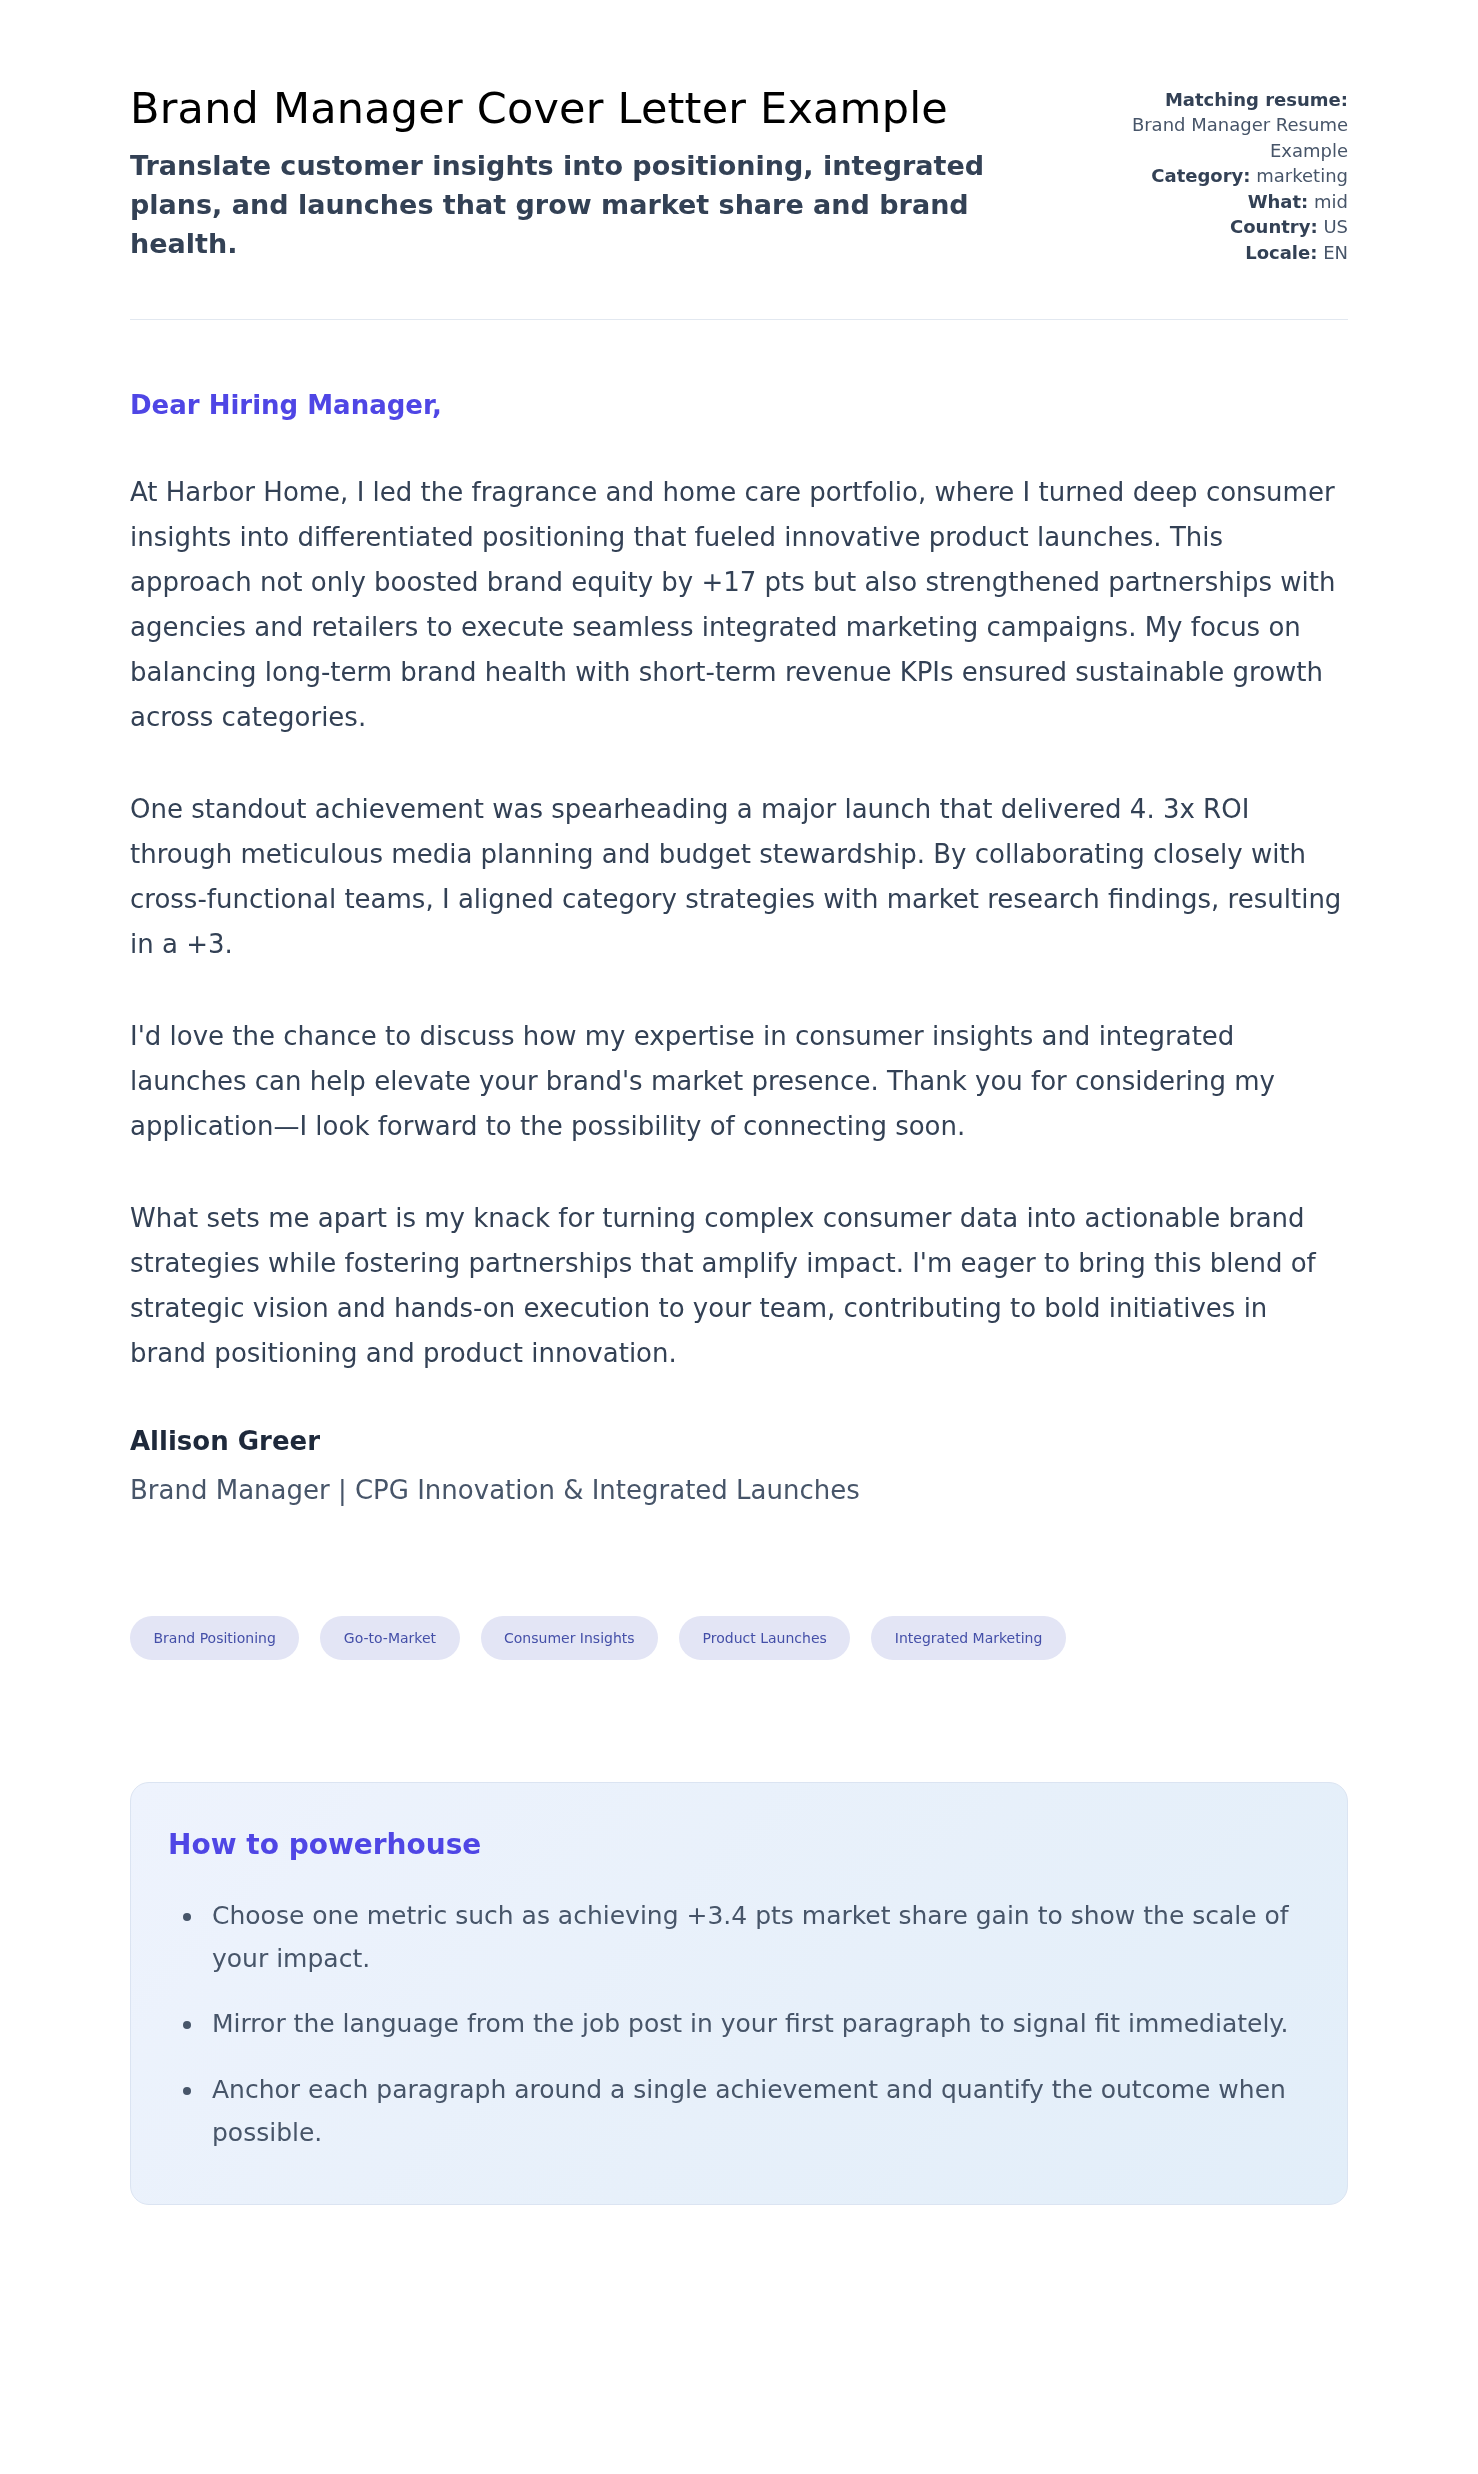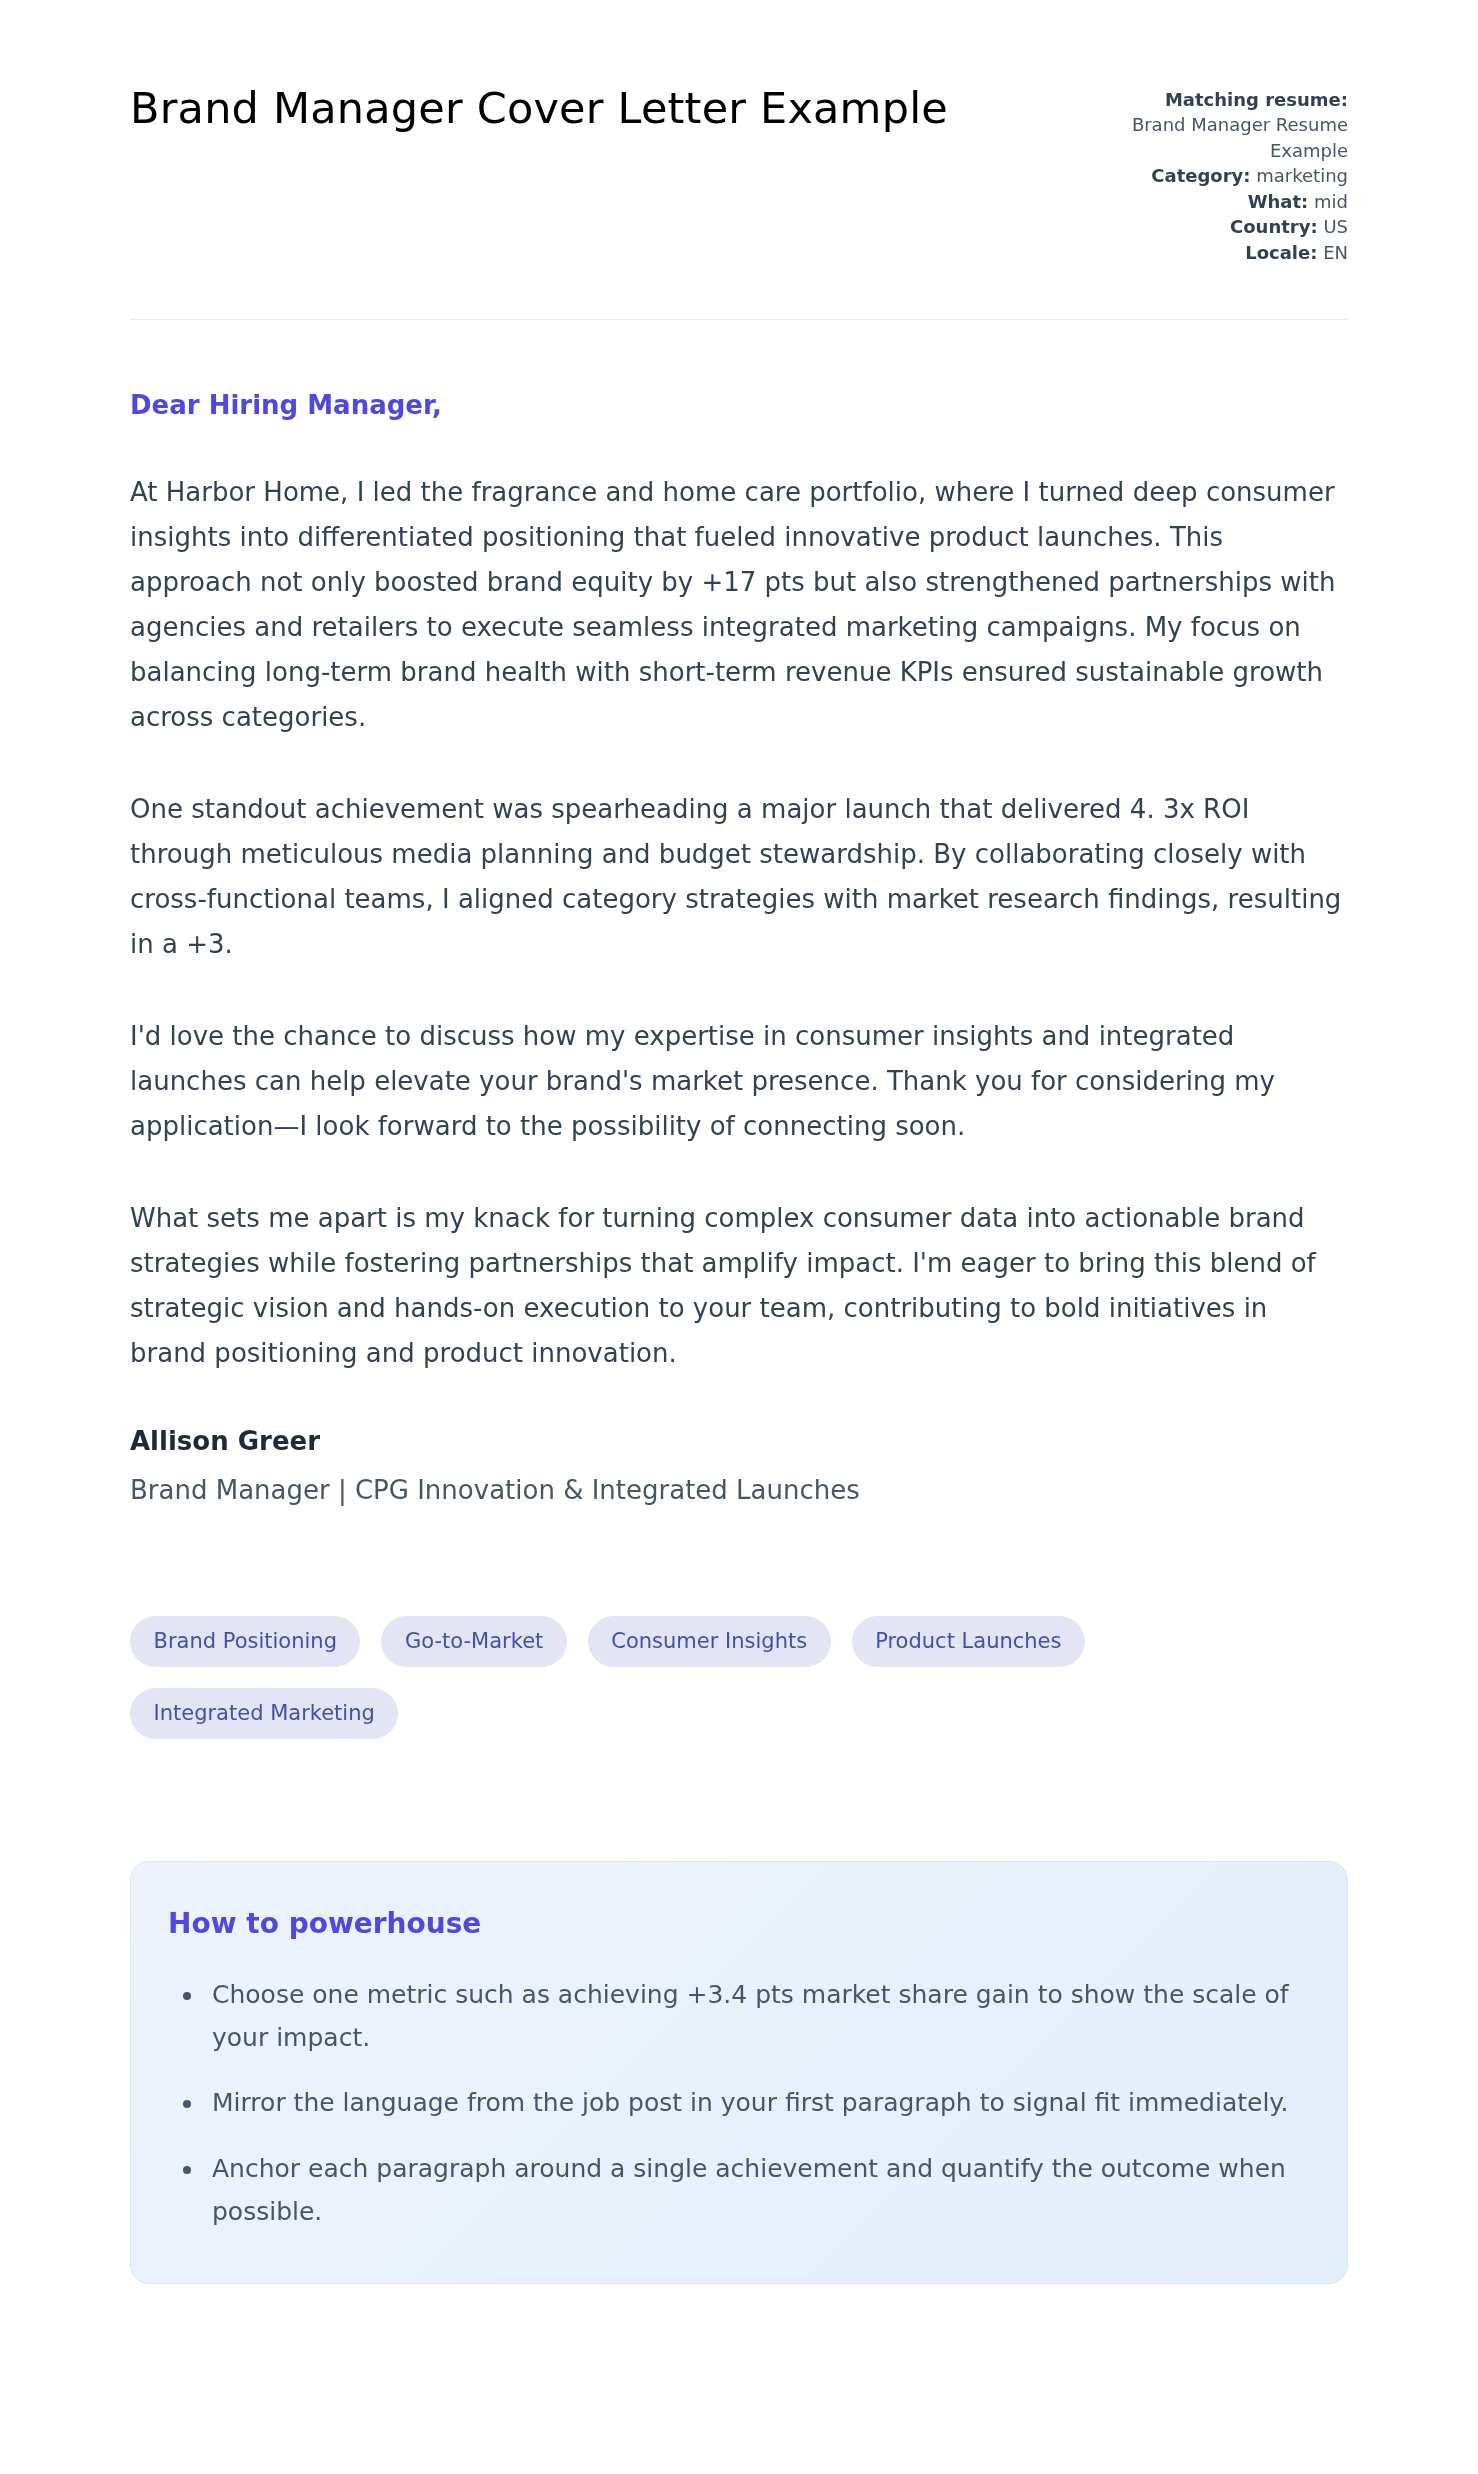--- a/index.html
+++ b/index.html
@@ -94,21 +94,21 @@
   .tags {
     margin-top: 111px;
     display: flex;
     flex-wrap: wrap;
     gap: 21px;
   }
   .tag {
     display: inline-block;
     background: #e3e5f5;
     color: #444fa8;
-    font-size: 21px;
+    font-size: 14px;
     line-height: 1;
     padding: 15px 23.5px;
     border-radius: 869px;
     white-space: nowrap;
   }
 
   
   .personalize-card {
     margin-top: 122px;
     border: 1.7px solid #dbe4f2;
@@ -136,20 +136,21 @@
   .personalize-list li:last-child { margin-bottom: 0; }
 </style>
 </head>
 <body>
 
 <div class="page">
 
   <div class="header">
     <div class="header-left">
       <h1 class="page-title">Brand Manager Cover Letter Example</h1>
+      <div class="page-subtitle">Translate customer insights into positioning, integrated plans, and launches that grow market share and brand health.</div>
     </div>
     <div class="meta">
       <div class="meta-row">
         <span class="label">Matching resume:</span>
       </div>
       <div class="meta-row">Brand Manager Resume Example</div>
       <div class="meta-row">
         <span class="label">Category:</span>
         <span>marketing</span>
       </div>

